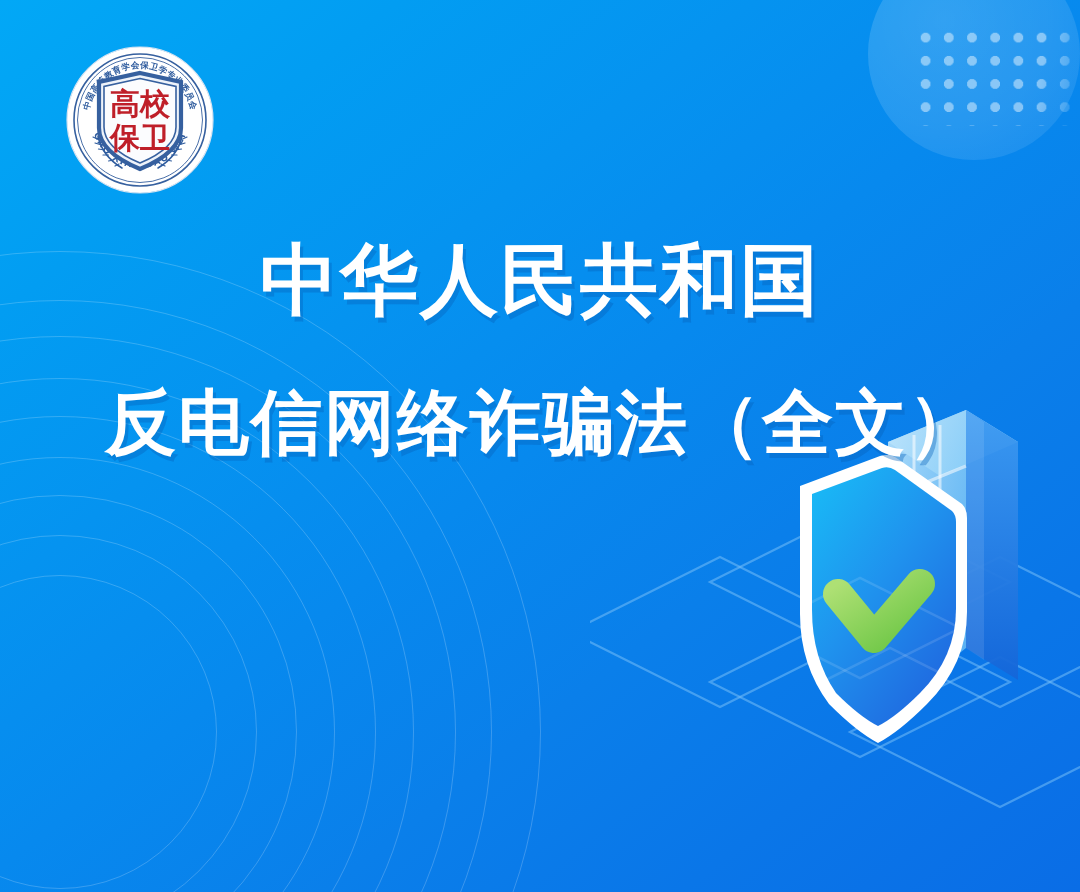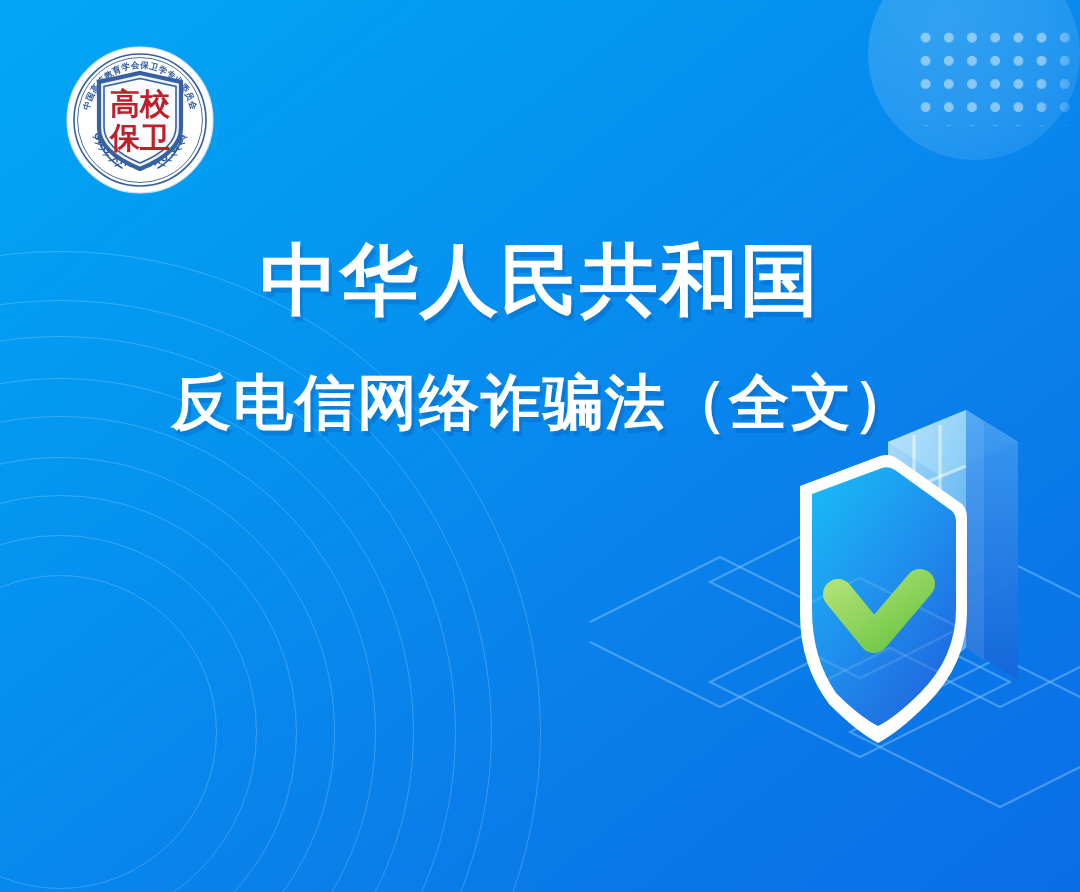--- a/index.html
+++ b/index.html
@@ -106,23 +106,23 @@
     font-weight: 700;
     letter-spacing: 2px;
     white-space: nowrap;
     text-shadow: 3px 5px 0 rgba(4, 96, 186, 0.38);
   }
   .title-line-1 {
     font-size: 78px;
     line-height: 96px;
   }
   .title-line-2 {
-    font-size: 60px;
+    font-size: 71px;
     line-height: 96px;
-    margin-top: 26px;
+    margin-top: 46px;
     padding-left: 6px;
   }
 
   
   .illustration {
     position: absolute;
     left: 770px;
     top: 398px;
     width: 330px;
     height: 370px;

